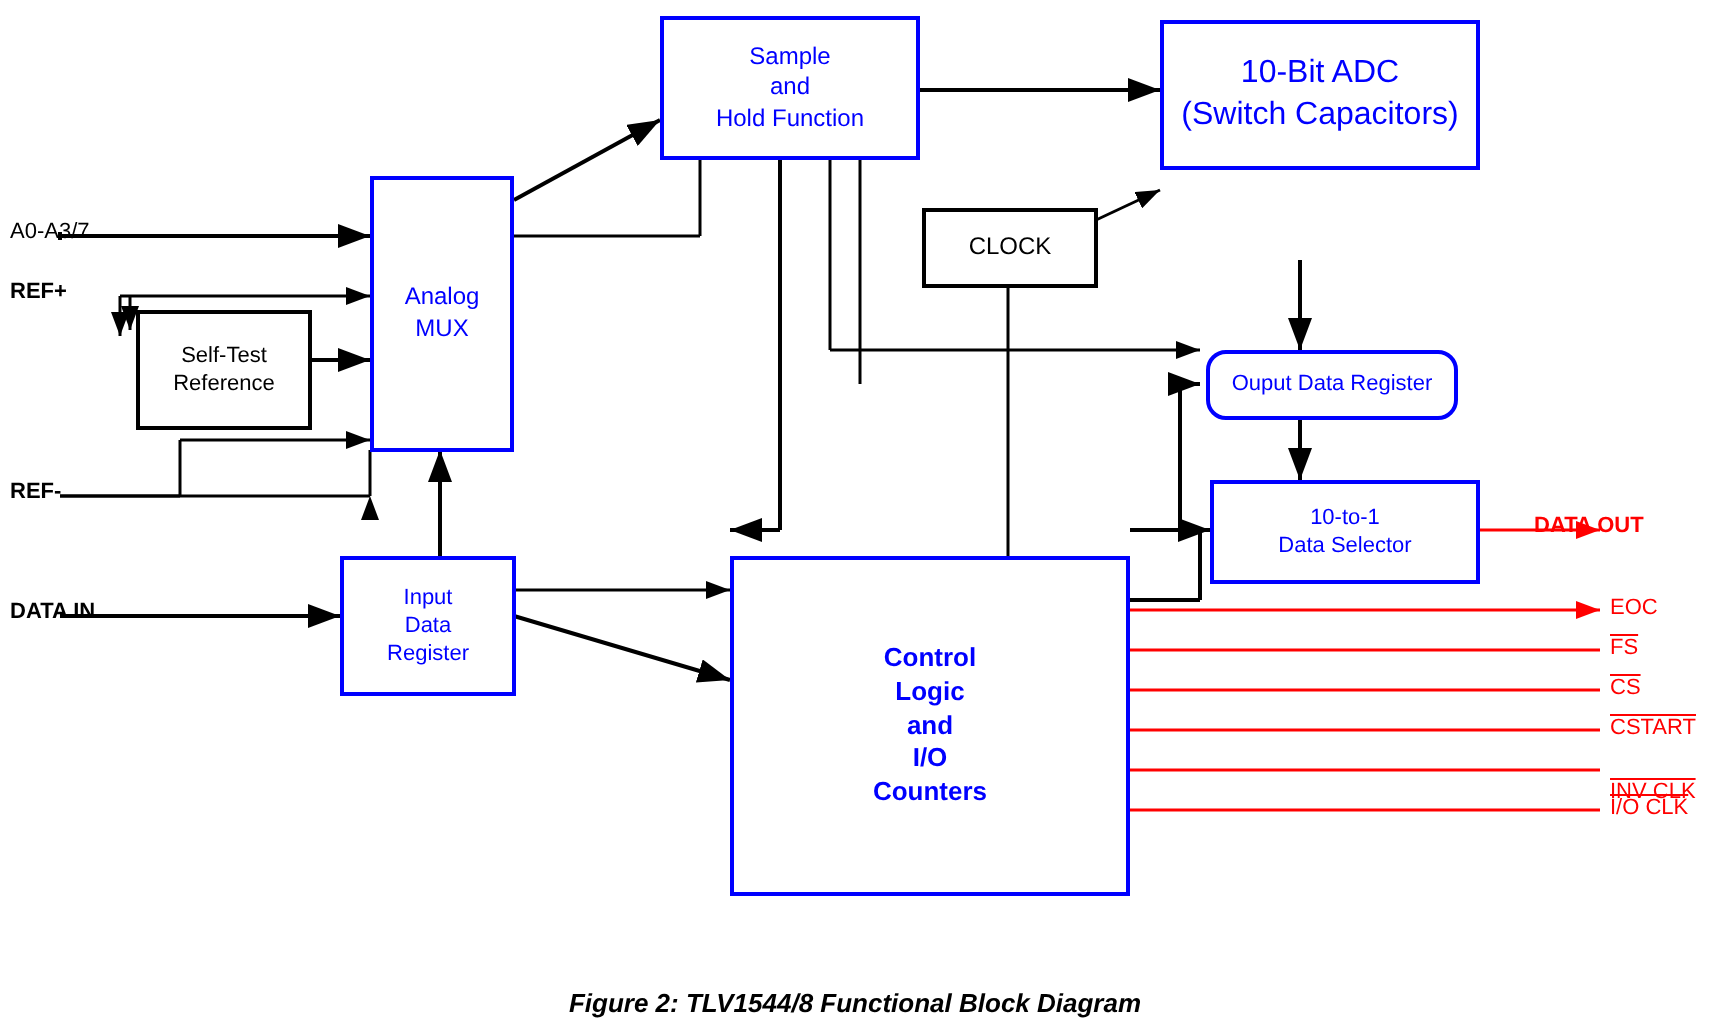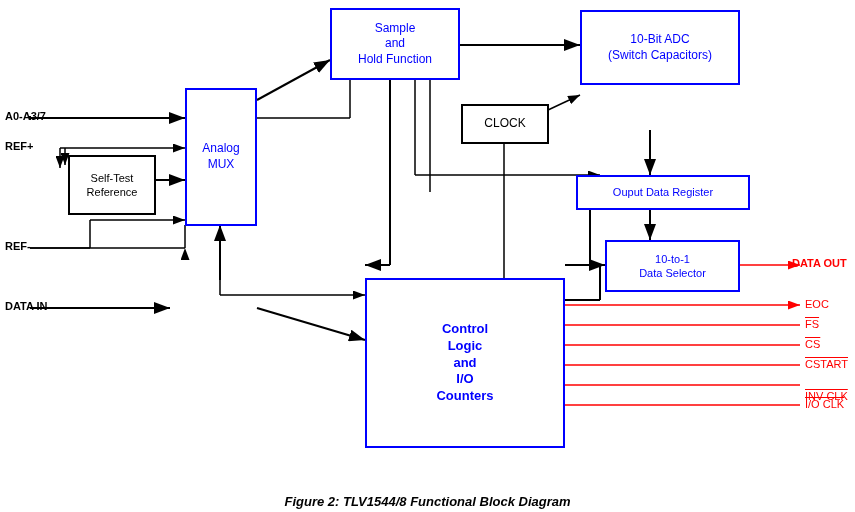--- a/index.html
+++ b/index.html
@@ -165,69 +165,74 @@
     <span class="label-blue" style="white-space:pre-line; font-size:12px;">Sample
 and
 Hold Function</span>
   </div>
 
   <div class="box" style="left:461px; top:104px; width:88px; height:40px;">
     <span style="font-size:12px;">CLOCK</span>
   </div>
 
   <div class="box box-blue" style="left:580px; top:10px; width:160px; height:75px;">
-    <span class="label-blue" style="white-space:pre-line; font-size:12px;">10-Bit ADC
+    <span class="label-blue" style="white-space:pre-line; font-size:16px;">10-Bit ADC
 (Switch Capacitors)</span>
   </div>
 
   <div class="box box-blue" style="left:185px; top:88px; width:72px; height:138px;">
     <span class="label-blue" style="white-space:pre-line; font-size:12px;">Analog
 MUX</span>
   </div>
 
   <div class="box" style="left:68px; top:155px; width:88px; height:60px;text-align:center;">
     <span style="white-space:pre-line; font-size:11px;">Self-Test
 Reference</span>
   </div>
 
-  <div class="box box-blue" style="left:576px; top:175px; width:174px; height:35px;">
+  <div class="box box-blue" style="left:603px; top:175px; width:126px; height:35px;border-radius:10px;">
     <span class="label-blue" style="font-size:11px;">Ouput Data Register</span>
   </div>
 
   <div class="box box-blue" style="left:605px; top:240px; width:135px; height:52px;">
     <span class="label-blue" style="white-space:pre-line; font-size:11px;">10-to-1
 Data Selector</span>
   </div>
 
+  <div class="box box-blue" style="left:170px; top:278px; width:88px; height:70px;">
+    <span class="label-blue" style="white-space:pre-line; font-size:11px;">Input
+Data
+Register</span>
+  </div>
 
   <div class="box box-blue" style="left:365px; top:278px; width:200px; height:170px;">
     <span class="label-blue" style="white-space:pre-line; font-size:13px; font-weight:bold;">Control
 Logic
 and
 I/O
 Counters</span>
   </div>
 
-  <div class="signal-label" style="left:5px; top:110px; font-size:11px; font-weight:bold; color:#000;">
+  <div class="signal-label" style="left:5px; top:110px; font-size:11px; font-weight:normal; color:#000;">
     <span>A0-A3/7</span>
   </div>
 
   <div class="signal-label" style="left:5px; top:140px; font-size:11px; font-weight:bold; color:#000;">
     <span>REF+</span>
   </div>
 
   <div class="signal-label" style="left:5px; top:240px; font-size:11px; font-weight:bold; color:#000;">
     <span>REF-</span>
   </div>
 
   <div class="signal-label" style="left:5px; top:300px; font-size:11px; font-weight:bold; color:#000;">
     <span>DATA IN</span>
   </div>
 
-  <div class="signal-label label-red" style="left:792px; top:257px; font-size:11px; font-weight:bold;">
+  <div class="signal-label label-red" style="left:767px; top:257px; font-size:11px; font-weight:bold;">
     <span>DATA OUT</span>
   </div>
 
   <div class="signal-label label-red" style="left:805px; top:298px; font-size:11px;">
     <span>EOC</span>
   </div>
 
   <div class="signal-label label-red" style="left:805px; top:318px; font-size:11px;">
     <span class="overline">FS</span>
   </div>

